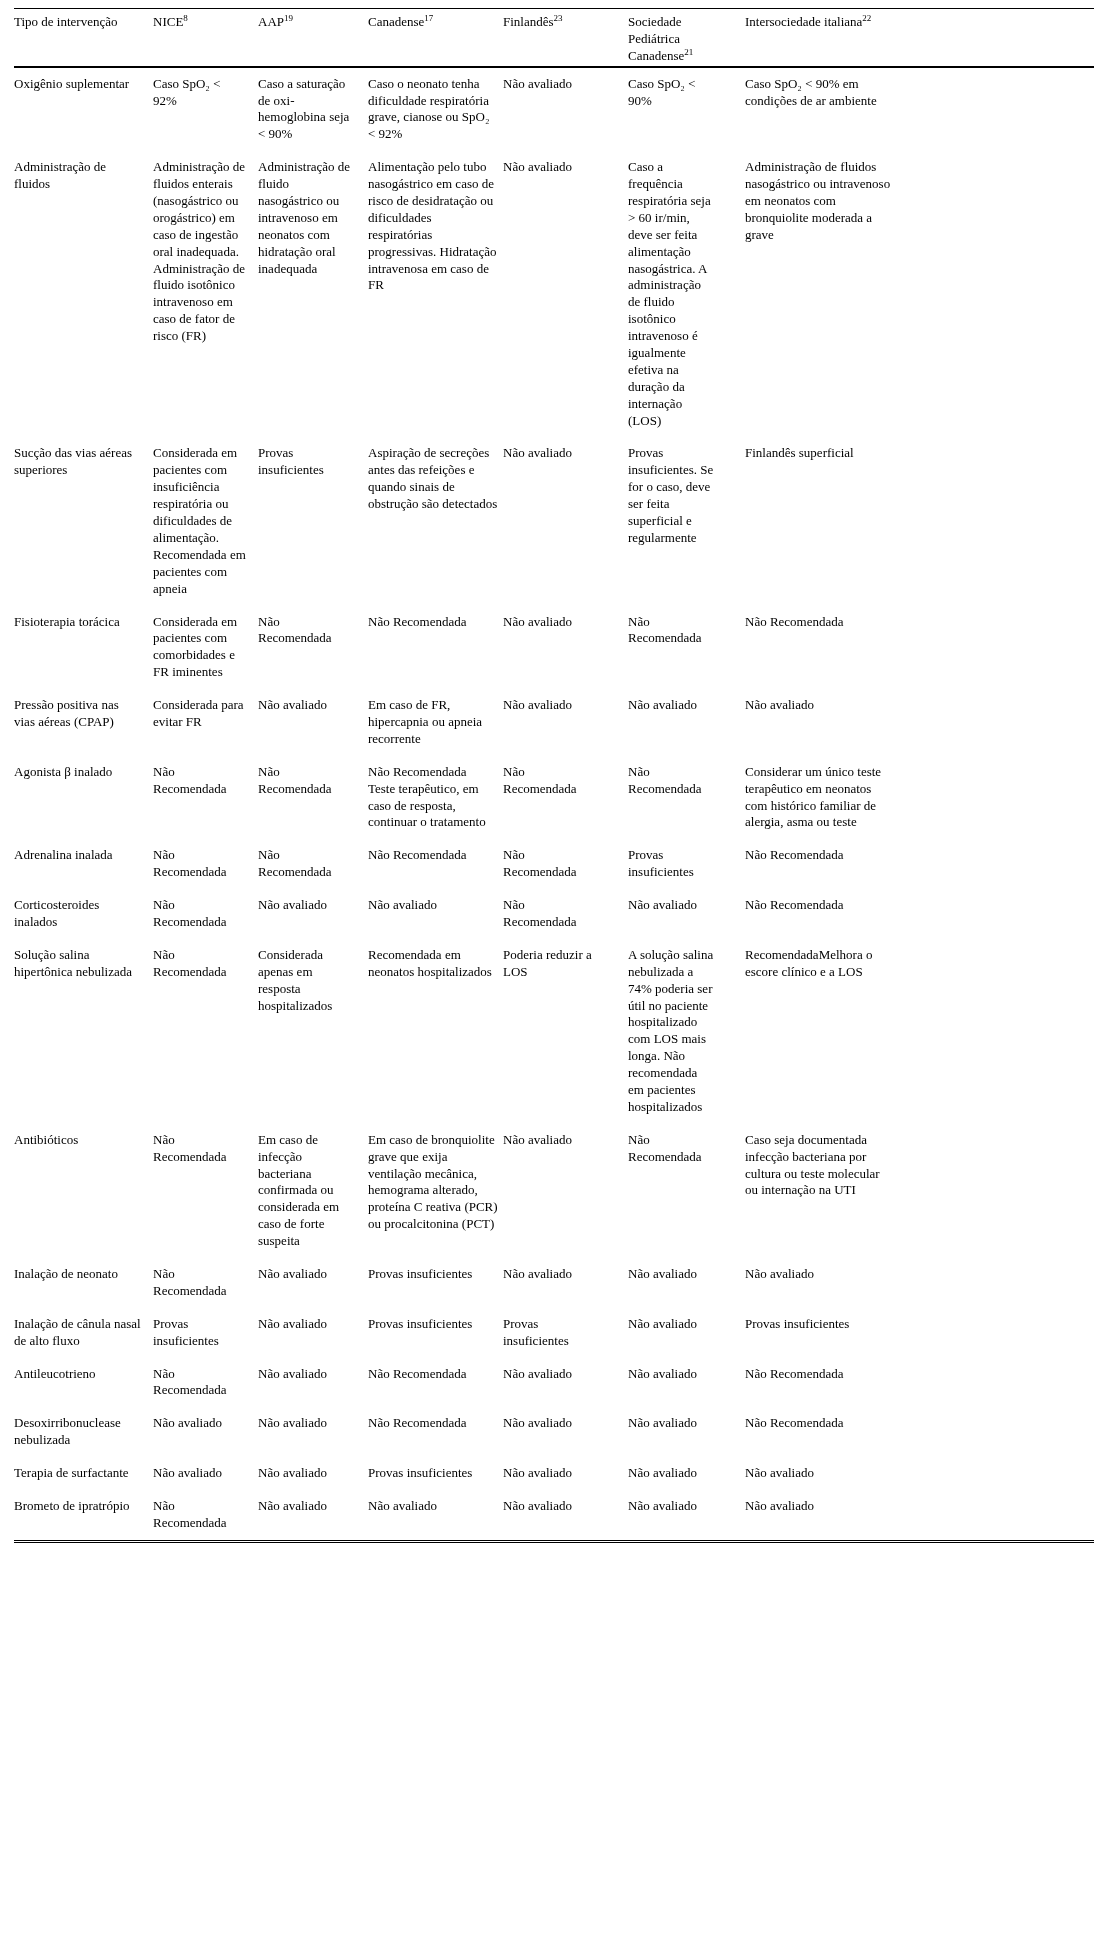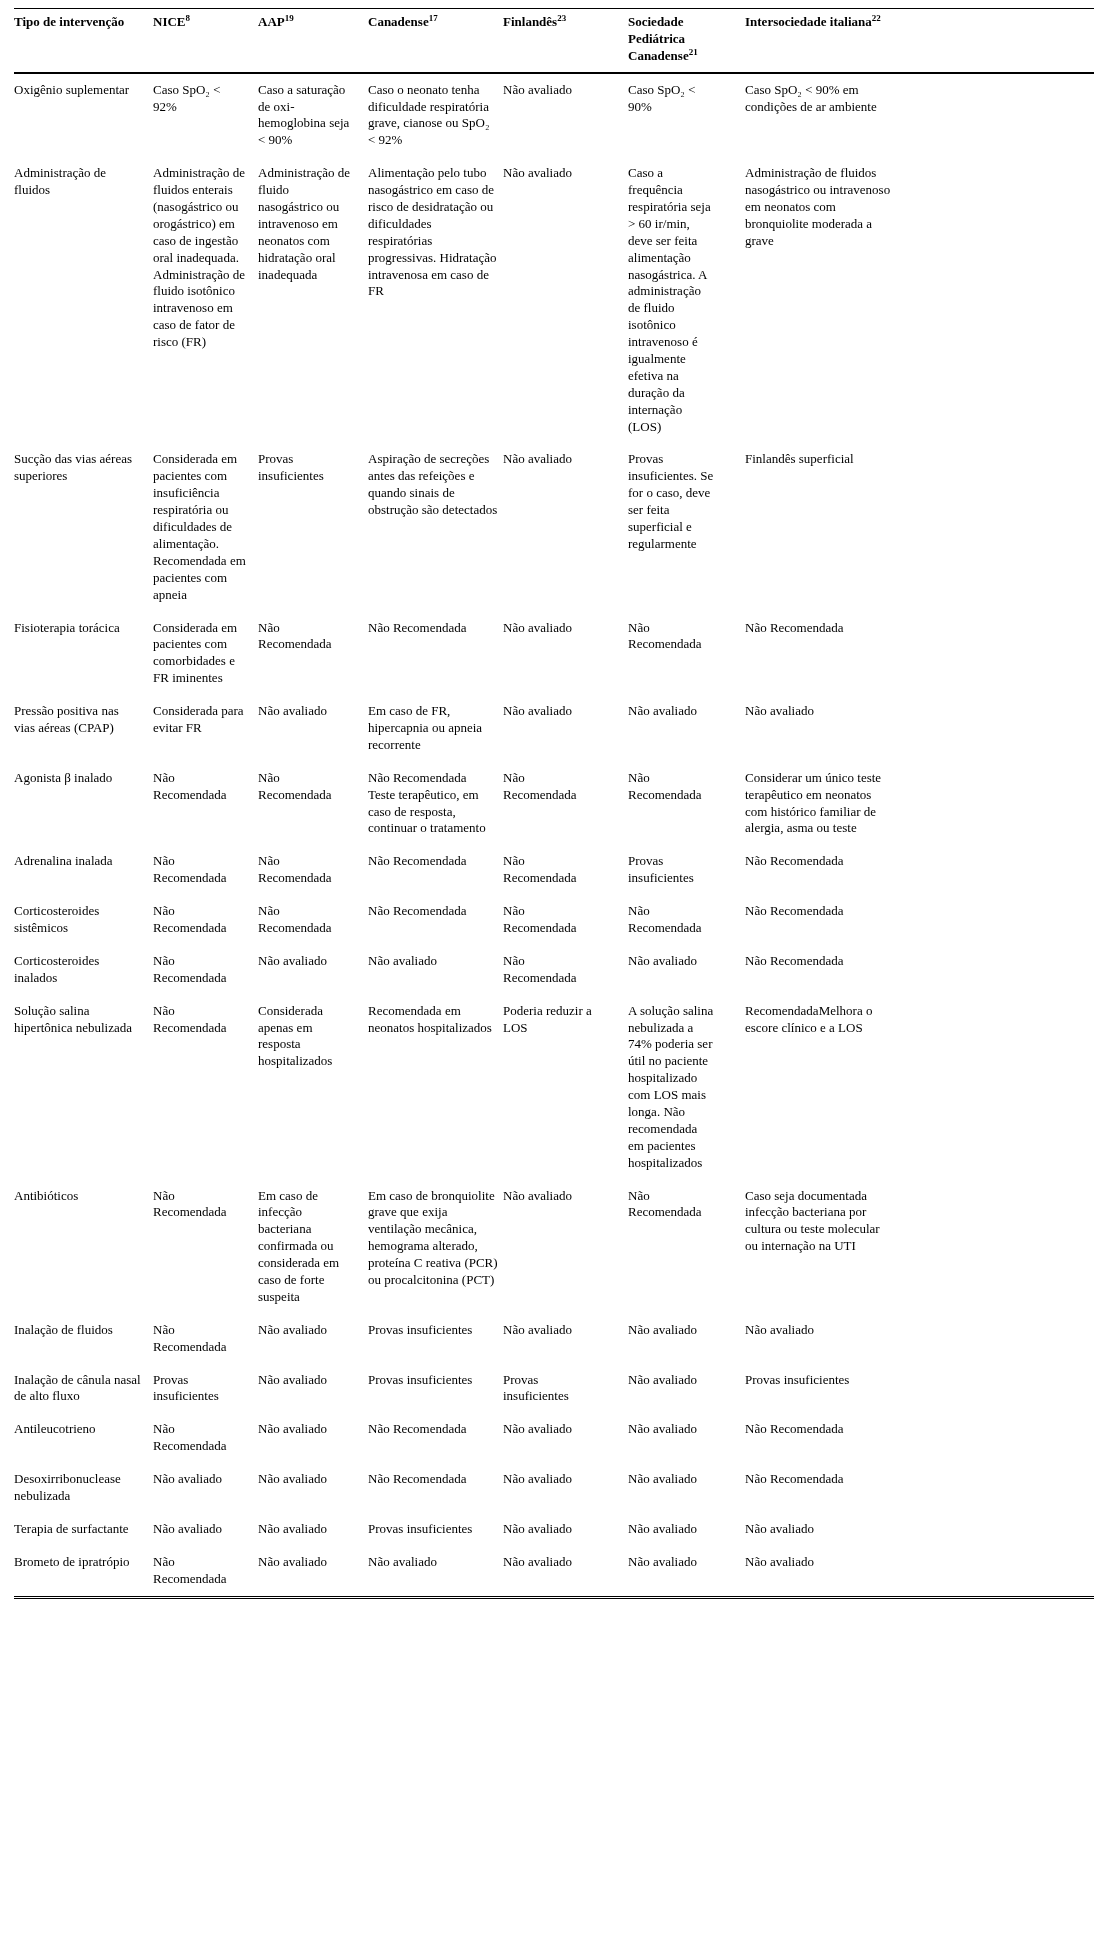--- a/index.html
+++ b/index.html
@@ -13,25 +13,25 @@
   }
   .page { padding: 8px 14px 12px 14px; }
   table.guideline-table {
     width: 1080px;
     border-collapse: collapse;
     table-layout: fixed;
     border-top: 1px solid #000;
     border-bottom: 3px double #000;
   }
   th {
-    font-weight: bold;
+    font-weight: normal;
     text-align: left;
     vertical-align: top;
     border-bottom: 2px solid #000;
-    padding: 5px 12px 7px 0;
+    padding: 5px 12px 1px 0;
   }
   td {
     vertical-align: top;
     text-align: left;
     padding: 8px 12px 8px 0;
     white-space: pre-line;
   }
   .c4 { padding-right: 4px; }
   .c5 { padding-right: 28px; }
   .c6 { padding-right: 30px; }
@@ -136,30 +136,20 @@
           <td class="c1">Adrenalina inalada</td>
           <td class="c2">Não Recomendada</td>
           <td class="c3">Não Recomendada</td>
           <td class="c4">Não Recomendada</td>
           <td class="c5">Não Recomendada</td>
           <td class="c6">Provas insuficientes</td>
           <td class="c7">Não Recomendada</td>
           <td class="c8"></td>
         </tr>
         <tr>
-          <td class="c1">Corticosteroides sistêmicos</td>
-          <td class="c2">Não Recomendada</td>
-          <td class="c3">Não Recomendada</td>
-          <td class="c4">Não Recomendada</td>
-          <td class="c5">Não Recomendada</td>
-          <td class="c6">Não Recomendada</td>
-          <td class="c7">Não Recomendada</td>
-          <td class="c8"></td>
-        </tr>
-        <tr>
           <td class="c1">Corticosteroides inalados</td>
           <td class="c2">Não Recomendada</td>
           <td class="c3">Não avaliado</td>
           <td class="c4">Não avaliado</td>
           <td class="c5">Não Recomendada</td>
           <td class="c6">Não avaliado</td>
           <td class="c7">Não Recomendada</td>
           <td class="c8"></td>
         </tr>
         <tr>
@@ -176,21 +166,21 @@
           <td class="c1">Antibióticos</td>
           <td class="c2">Não Recomendada</td>
           <td class="c3">Em caso de infecção bacteriana confirmada ou considerada em caso de forte suspeita</td>
           <td class="c4">Em caso de bronquiolite grave que exija ventilação mecânica, hemograma alterado, proteína C reativa (PCR) ou procalcitonina (PCT)</td>
           <td class="c5">Não avaliado</td>
           <td class="c6">Não Recomendada</td>
           <td class="c7">Caso seja documentada infecção bacteriana por cultura ou teste molecular ou internação na UTI</td>
           <td class="c8"></td>
         </tr>
         <tr>
-          <td class="c1">Inalação de fluidos</td>
+          <td class="c1">Inalação de neonato</td>
           <td class="c2">Não Recomendada</td>
           <td class="c3">Não avaliado</td>
           <td class="c4">Provas insuficientes</td>
           <td class="c5">Não avaliado</td>
           <td class="c6">Não avaliado</td>
           <td class="c7">Não avaliado</td>
           <td class="c8"></td>
         </tr>
         <tr>
           <td class="c1">Inalação de cânula nasal de alto fluxo</td>

